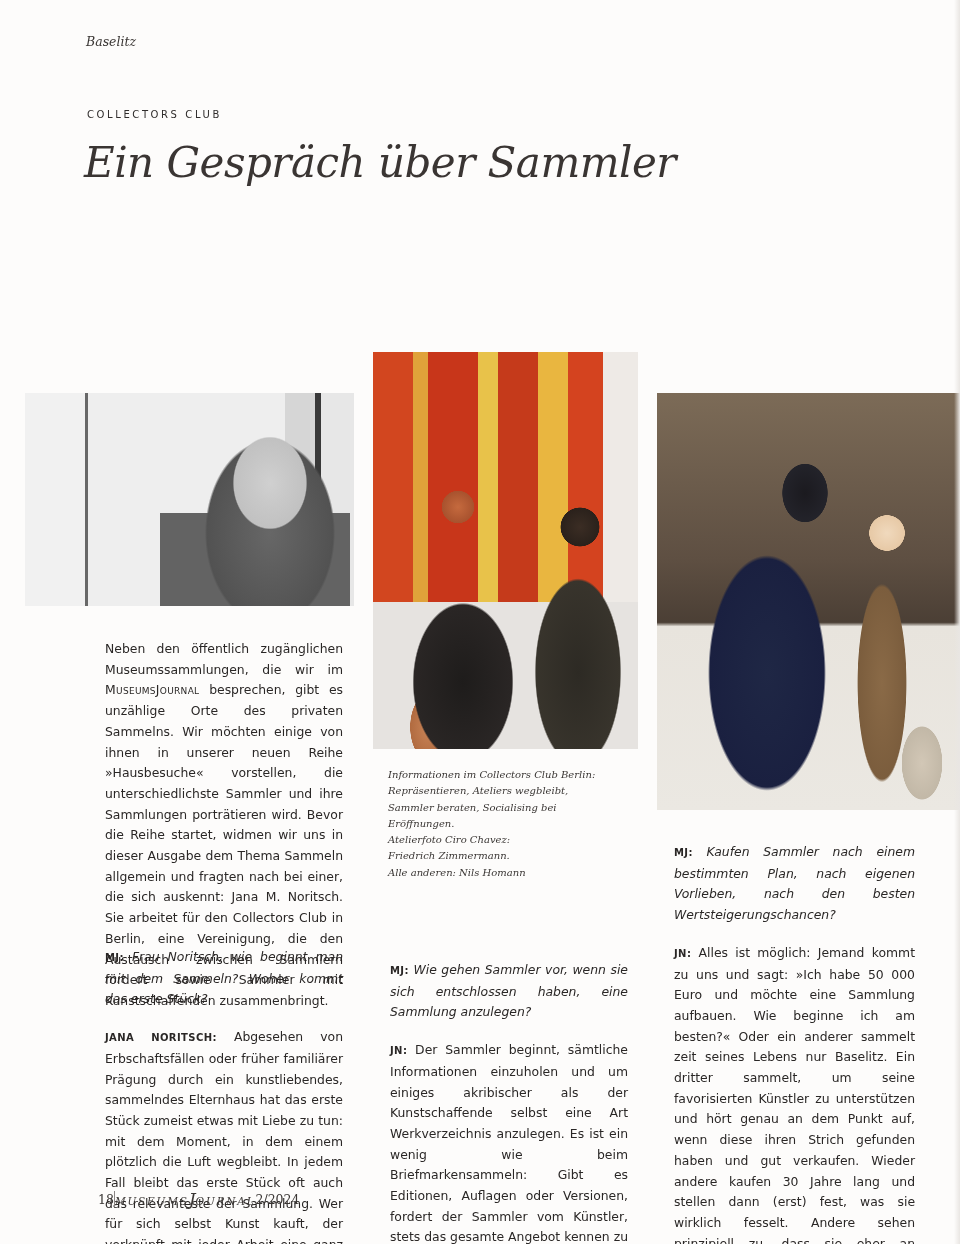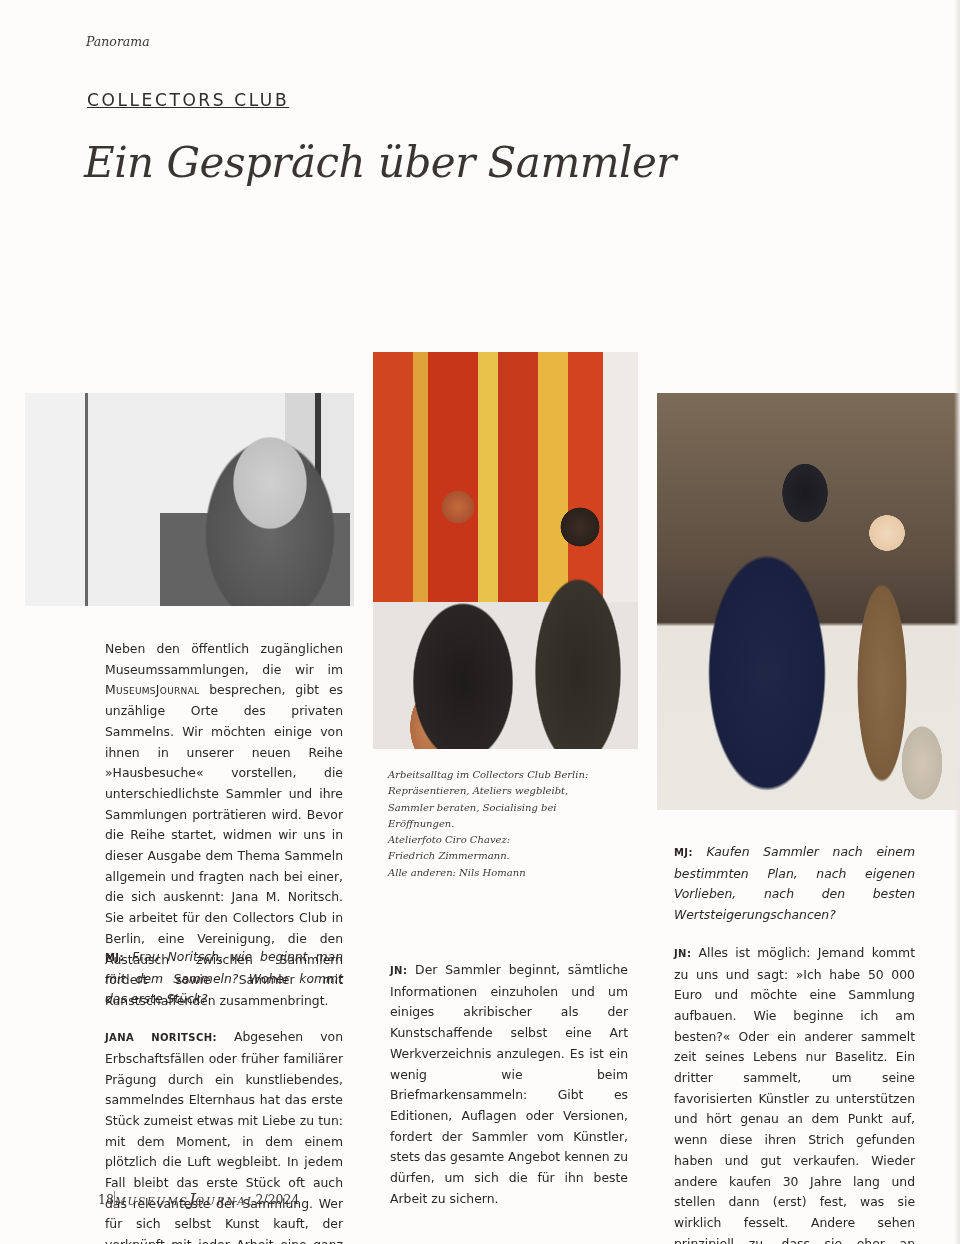--- a/index.html
+++ b/index.html
@@ -7,22 +7,22 @@
     width: 960px; height: 1244px; position: relative; overflow: hidden;
     background: #fdfcfb; color: #2a2726;
     font-family: "DejaVu Sans", sans-serif;
   }
   .abs { position: absolute; }
   .section-label {
     left: 86px; top: 34px; font-family: "DejaVu Serif", serif; font-style: italic;
     font-size: 12.5px; color: #3a3634;
   }
   .kicker {
-    left: 87px; top: 90px; font-family: "DejaVu Sans", sans-serif;
-    font-size: 17px; letter-spacing: 2.6px; color: #2f2c2b; text-decoration: underline;
+    left: 87px; top: 109px; font-family: "DejaVu Sans", sans-serif;
+    font-size: 10px; letter-spacing: 2.6px; color: #2f2c2b;
   }
   .title {
     left: 84px; top: 138px; font-family: "DejaVu Serif", serif; font-style: italic;
     font-size: 42px; color: #3a3533; letter-spacing: -0.5px; white-space: nowrap;
   }
   
   .photo { overflow: hidden; }
   .photo-portrait {
     left: 25px; top: 393px; width: 329px; height: 213px;
     background:
@@ -74,30 +74,30 @@
     color: #3a3634; white-space: nowrap; display: flex; align-items: center; 
   }
   .footer .sep { width: 1px; height: 16px; background: #8a8584; display: inline-block; align-self: center; }
   .footer .brand { font-style: italic; letter-spacing: 1.8px; font-size: 10.5px; }
   .footer .brand .bigj { font-size: 17px; letter-spacing: 0; }
   .scan-edge { right: 0; top: 0; width: 6px; height: 1244px; background: linear-gradient(90deg, transparent, #e9e6e3); }
 </style>
 </head>
 <body>
 
-<div class="abs section-label">Panorama</div>
+<div class="abs section-label">Baselitz</div>
 <div class="abs kicker">COLLECTORS CLUB</div>
 <h1 class="abs title" style="margin:0;font-weight:normal;">Ein Gespräch über Sammler</h1>
 
 <div class="abs photo photo-portrait"></div>
 <div class="abs photo photo-gallery"></div>
 <div class="abs photo photo-couple"></div>
 
 <div class="abs caption">
-  <div>Arbeitsalltag im Collectors Club Berlin:</div>
+  <div>Informationen im Collectors Club Berlin:</div>
   <div>Repräsentieren, Ateliers wegbleibt,</div>
   <div>Sammler beraten, Socialising bei</div>
   <div>Eröffnungen.</div>
   <div>Atelierfoto Ciro Chavez:</div>
   <div>Friedrich Zimmermann.</div>
   <div>Alle anderen: Nils Homann</div>
 </div>
 
 <div class="abs col col-1" style="top:622px;">
   <p style="text-align:justify;hyphens:auto;" lang="de">
@@ -111,20 +111,24 @@
     <span class="q">Frau Noritsch, wie beginnt man mit dem Sammeln? Woher kommt das erste Stück?</span>
   </p>
   <p style="text-align:justify;hyphens:auto;" lang="de">
     <span class="sc">Jana Noritsch:</span>
     <span>Abgesehen von Erbschaftsfällen oder früher familiärer Prägung durch ein kunstliebendes, sammelndes Elternhaus hat das erste Stück zumeist etwas mit Liebe zu tun: mit dem Moment, in dem einem plötzlich die Luft wegbleibt. In jedem Fall bleibt das erste Stück oft auch das relevanteste der Sammlung. Wer für sich selbst Kunst kauft, der verknüpft mit jeder Arbeit eine ganz bestimmte Geschichte.</span>
   </p>
 </div>
 
 <div class="abs col col-2" style="top:943px;">
   <p style="text-align:justify;hyphens:auto;" lang="de">
+    <span class="sc">MJ:</span>
+    <span class="q">Wie gehen Sammler vor, wenn sie sich entschlossen haben, eine Sammlung anzulegen?</span>
+  </p>
+  <p style="text-align:justify;hyphens:auto;" lang="de">
     <span class="sc">JN:</span>
     <span>Der Sammler beginnt, sämtliche Informationen einzuholen und um einiges akribischer als der Kunstschaffende selbst eine Art Werkverzeichnis anzulegen. Es ist ein wenig wie beim Briefmarkensammeln: Gibt es Editionen, Auflagen oder Versionen, fordert der Sammler vom Künstler, stets das gesamte Angebot kennen zu dürfen, um sich die für ihn beste Arbeit zu sichern.</span>
   </p>
 </div>
 
 <div class="abs col col-3" style="top:825px;">
   <p style="text-align:justify;hyphens:auto;" lang="de">
     <span class="sc">MJ:</span>
     <span class="q">Kaufen Sammler nach einem bestimmten Plan, nach eigenen Vorlieben, nach den besten Wertsteigerungschancen?</span>
   </p>

